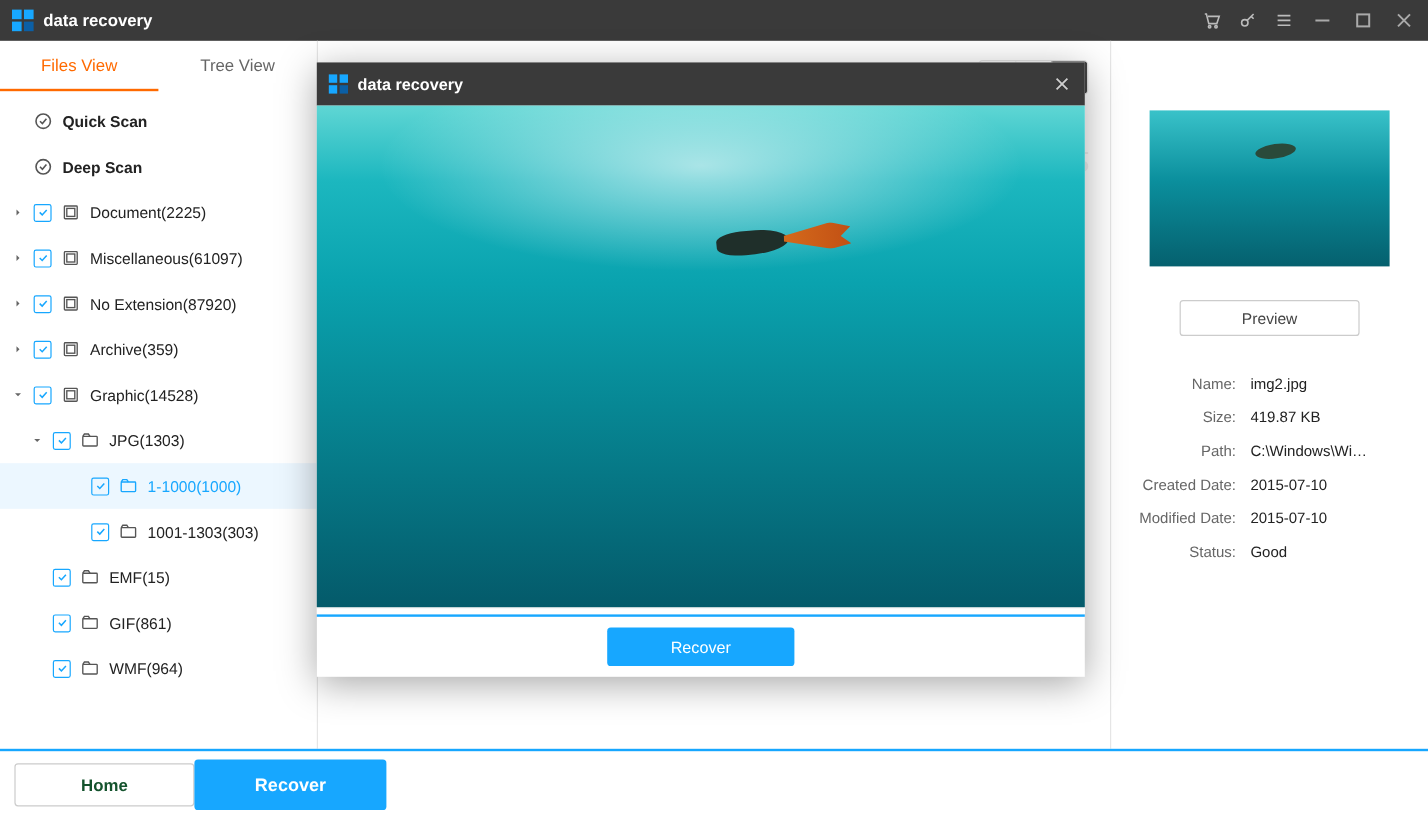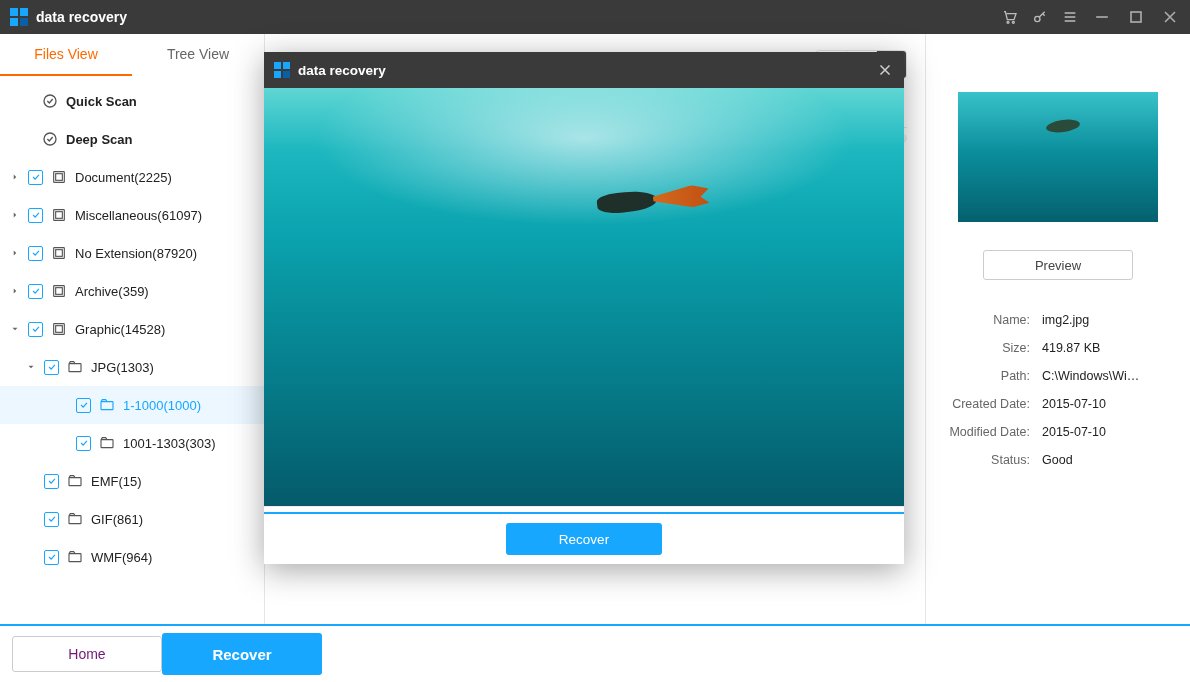--- a/index.html
+++ b/index.html
@@ -44,21 +44,21 @@
   .node .chev{width:10px;height:10px;color:#666}
   .node .chev.hidden{visibility:hidden}
   .cb{width:15px;height:15px;border:1px solid var(--blue);display:flex;align-items:center;justify-content:center;flex-shrink:0;border-radius:2px;cursor:pointer}
   .cb svg{width:10px;height:10px;stroke:var(--blue);stroke-width:3;fill:none}
   .node .folder-ico,.node .type-ico{width:16px;height:16px;color:#555;flex-shrink:0}
   .node .label{font-size:13px;color:#222}
   .node.selected{background:#ecf7ff}
   .node.selected .label{color:var(--blue)}
   .node.selected .folder-ico{color:var(--blue)}
   .scan-node .label{font-weight:600}
-  .depth-0{padding-left:24px}
+  .depth-0{padding-left:10px}
   .depth-1{padding-left:10px}
   .depth-2{padding-left:26px}
   .depth-3{padding-left:58px}
 
   
   .center{flex:1;display:flex;flex-direction:column;padding:12px 18px;overflow:hidden}
   .toolbar{display:flex;justify-content:flex-end;align-items:center;height:36px;margin-bottom:10px}
   .view-switch{display:flex;border:1px solid var(--border);border-radius:4px;overflow:hidden}
   .view-switch .vbtn{width:30px;height:27px;display:flex;align-items:center;justify-content:center;cursor:pointer;color:#555}
   .view-switch .vbtn+.vbtn{border-left:1px solid var(--border)}
@@ -73,21 +73,21 @@
   .right{width:var(--right-w);border-left:1px solid var(--border);padding:20px 12px;display:flex;flex-direction:column;align-items:center}
   .thumb-img{width:200px;height:130px;background:linear-gradient(180deg,#39c2c9 0%,#0b8f9d 45%,#05606e 100%);margin:38px 0 28px;position:relative;overflow:hidden}
   .thumb-img::after{content:"";position:absolute;top:28px;right:78px;width:34px;height:12px;background:#2a4a3a;border-radius:50% 50% 50% 50%;transform:rotate(-8deg)}
   .preview-btn{width:150px;height:30px;border:1px solid #ccc;background:#fff;border-radius:3px;cursor:pointer;font-size:13px;color:#444;margin-bottom:20px}
   .meta{width:100%;display:grid;grid-template-columns:92px 1fr;row-gap:14px;font-size:12.5px}
   .meta dt{text-align:right;color:#666}
   .meta dd{margin:0 0 0 12px;color:#222;overflow:hidden;text-overflow:ellipsis;white-space:nowrap}
 
   
   .footer{position:absolute;bottom:0;left:0;right:0;height:58px;border-top:2px solid var(--blue);display:flex;align-items:center;padding:0 12px;background:#fff}
-  .home-btn{width:150px;height:36px;border:1px solid #ccc;background:#fff;border-radius:3px;cursor:pointer;font-size:14px;color:#701a75;font-weight:400}
+  .home-btn{width:150px;height:36px;border:1px solid #ccc;background:#fff;border-radius:3px;cursor:pointer;font-size:14px;color:#14532d;font-weight:700}
   .status{flex:1;text-align:center;color:#555;font-size:13px}
   .recover-btn{width:160px;height:42px;background:var(--blue);color:#fff;border:none;border-radius:3px;font-size:15px;font-weight:600;cursor:pointer}
 
   
   .modal{position:absolute;left:264px;top:52px;width:640px;background:#fff;box-shadow:0 6px 30px rgba(0,0,0,.35);display:flex;flex-direction:column;z-index:50}
   .modal-title{height:36px;background:#3a3a3a;color:#fff;display:flex;align-items:center;padding:0 10px}
   .modal-title .mtitle{flex:1;font-size:13.5px;font-weight:600;margin-left:8px}
   .modal-title .close{width:18px;height:18px;cursor:pointer;color:#cfcfcf}
   .modal-img{height:418px;background:
      radial-gradient(ellipse 70% 35% at 50% 12%, rgba(255,255,255,.6), transparent 60%),

